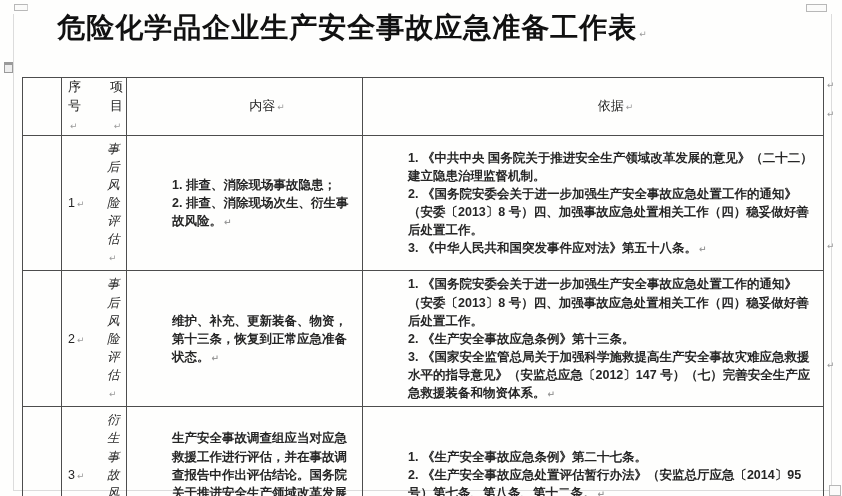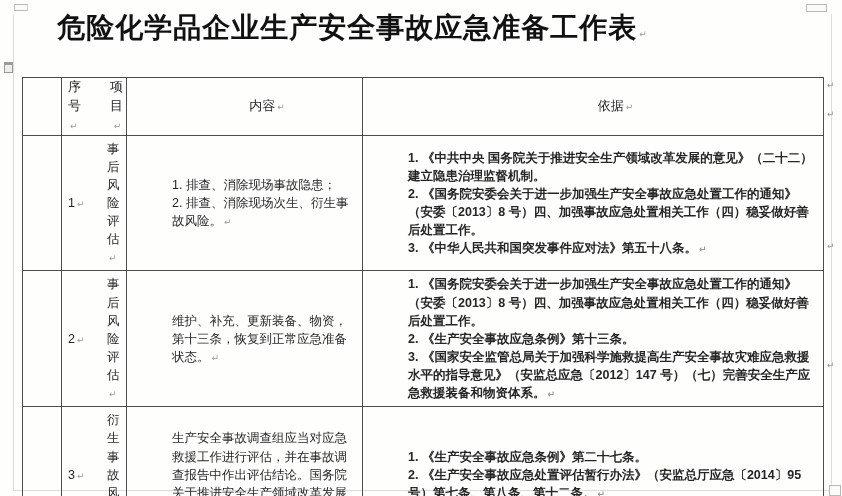--- a/index.html
+++ b/index.html
@@ -61,22 +61,22 @@
     line-height:1.45;
     vertical-align:middle;
     color:#262626;
     padding-left:45px;
   }
   table.doc th {
     height:30px; font-weight:normal; text-align:center;
     font-size:13px;
   }
   td.c-no   { text-align:center; }
-  td.c-item { padding:4px 6px; }
-  td.c-content { padding:4px 8px; }
+  td.c-item { padding:4px 6px;font-style:italic; }
+  td.c-content { padding:4px 8px;font-weight:bold; }
   td.c-basis   { padding:4px 8px;font-weight:bold; }
   .pre { white-space:pre-line; }
   .pm::after { content:"↵"; color:#9a9a9a; font-size:9px; margin-left:2px; }
   tr.r1 { height:130px; }
   tr.r2 { height:121px; }
   tr.r3 { height:125px; }
 </style>
 </head>
 <body>
 

